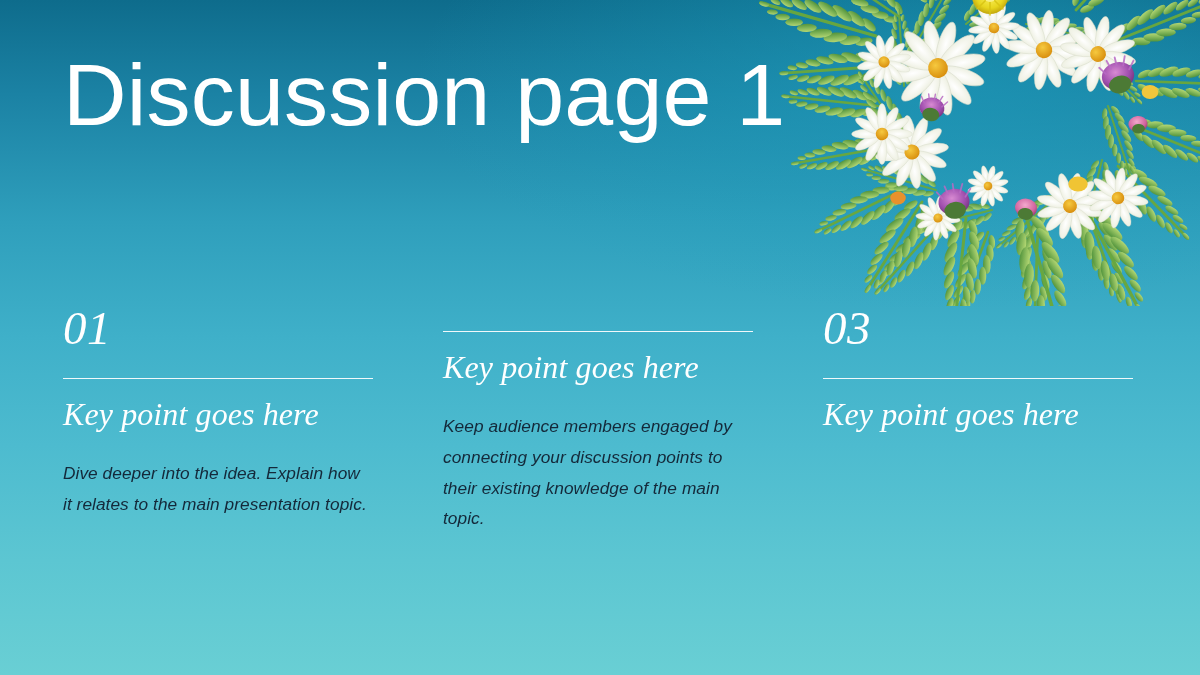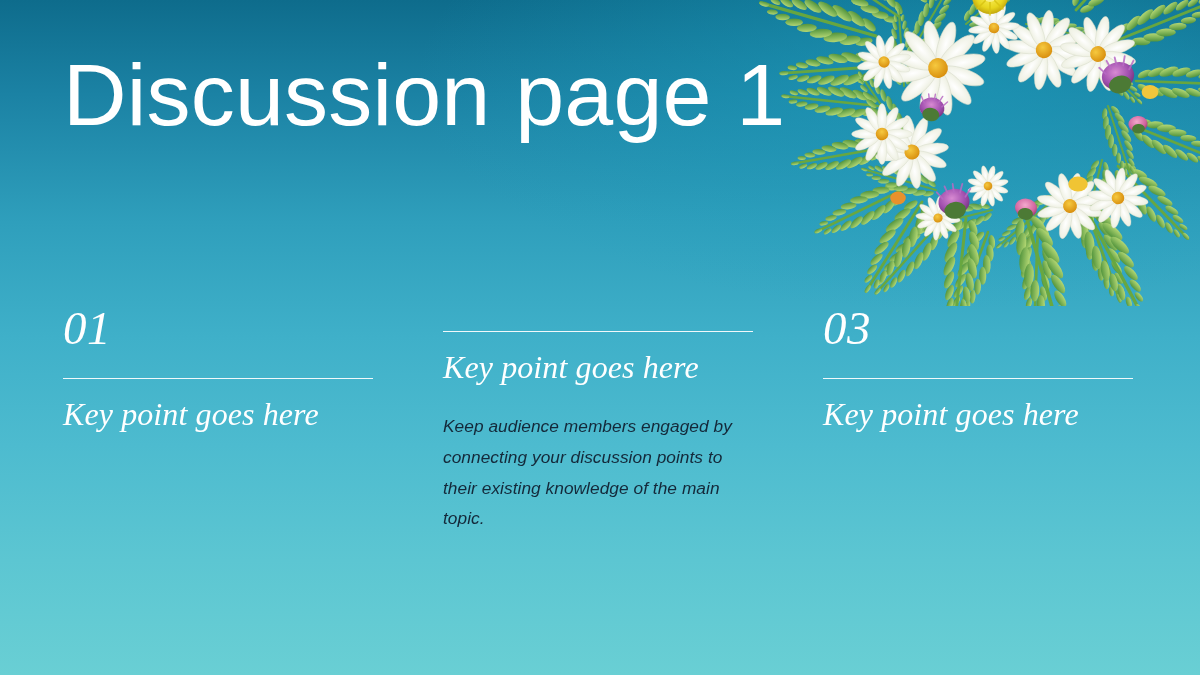--- a/index.html
+++ b/index.html
@@ -289,20 +289,21 @@
   </div>
 
   <h1 id="title">Discussion page 1</h1>
 
   <div id="columns">
 
     <div class="col">
       <div class="col-number">01</div>
       <hr class="col-rule">
       <div class="col-heading">Key point goes here</div>
+      <p class="col-body">Dive deeper into the idea. Explain how it relates to the main presentation topic.</p>
     </div>
 
     <div class="col">
       <hr class="col-rule">
       <div class="col-heading">Key point goes here</div>
       <p class="col-body">Keep audience members engaged by connecting your discussion points to their existing knowledge of the main topic.</p>
     </div>
 
     <div class="col">
       <div class="col-number">03</div>

